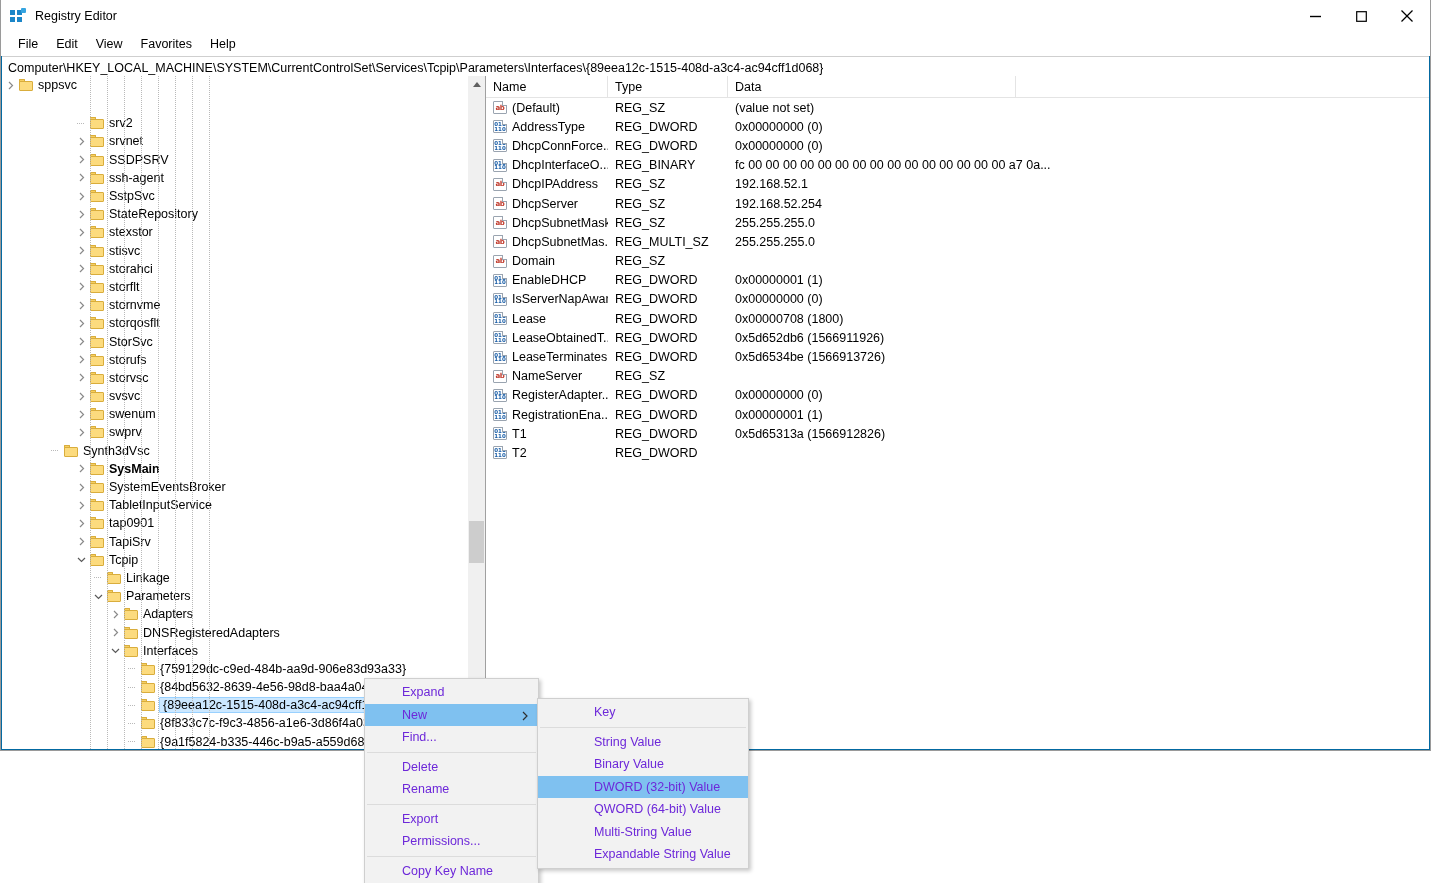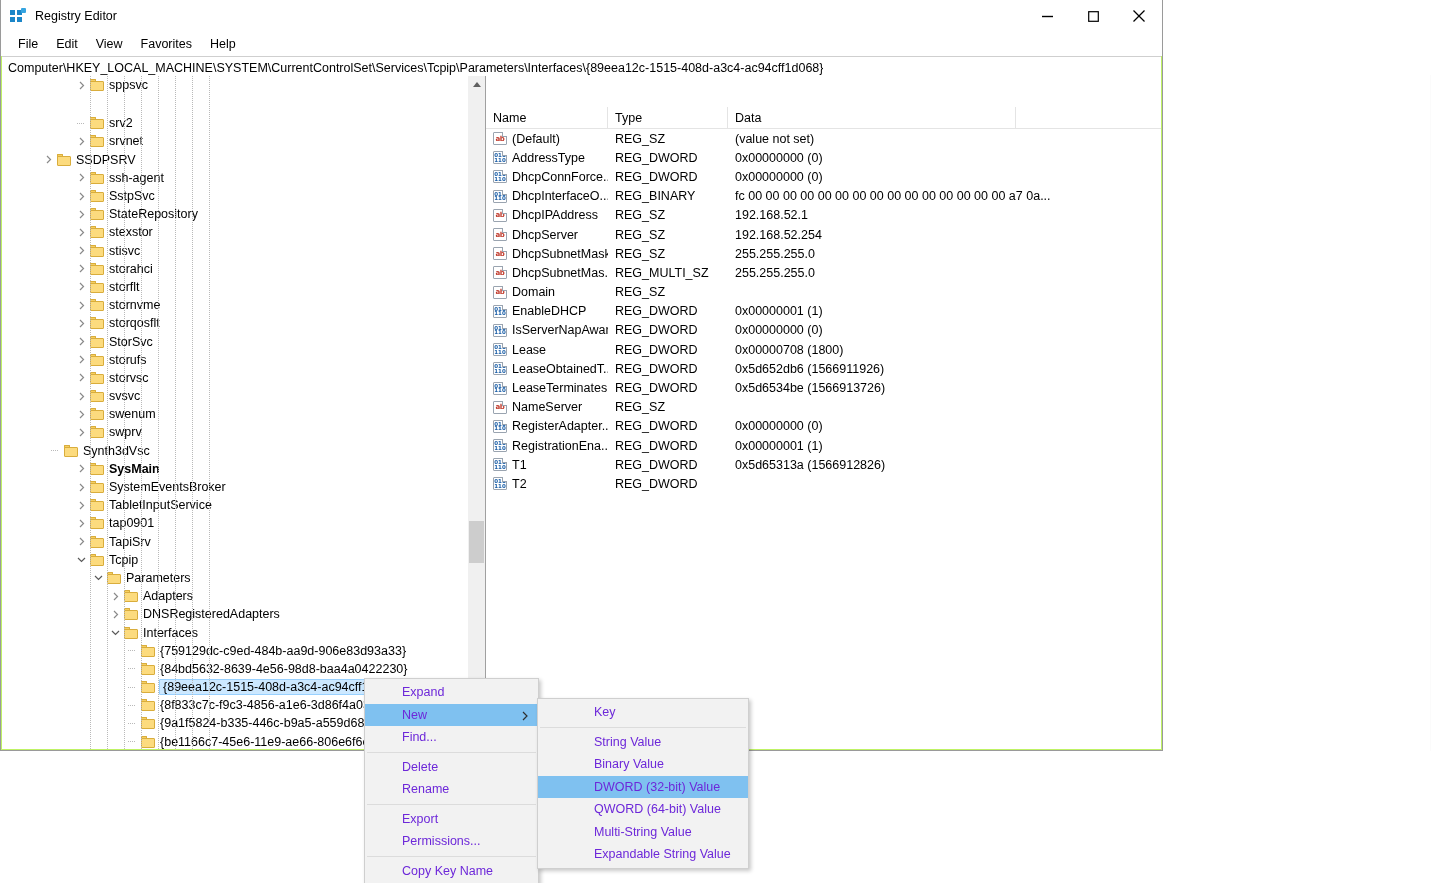--- a/index.html
+++ b/index.html
@@ -16,22 +16,22 @@
   #bg-left-window{
     position:absolute;left:0;top:75px;width:8px;height:676px;
     background:linear-gradient(180deg,#f3f3f3 0%,#fdfdfd 40%,#f1f1f1 100%);
     border-right:1px solid #b4b4b4;
   }
   #bg-right-window{
     position:absolute;left:1430px;top:75px;width:1px;height:676px;background:#fbfbfb;
   }
   
   #regedit-window{
-    position:absolute;left:0;top:0;width:1163px;height:751px;
-    background:#bef264;
+    position:absolute;left:0;top:0;width:1431px;height:751px;
+    background:#0369a1;
     border:1px solid #9a9a9a;
     border-top:none;
     box-sizing:border-box;
   }
   
   #titlebar{
     height:32px;display:flex;align-items:center;
     background:#ffffff;
     position:relative;
     border-bottom:1px solid #ffffff;
@@ -121,21 +121,20 @@
   #tree-vscroll .arrow-up{top:0;}
   #tree-vscroll .arrow-dn{bottom:0;}
   #tree-thumb{
     position:absolute;left:1px;width:15px;background:#cdcdcd;top:445px;height:42px;
   }
   
   #list-pane{flex:1;position:relative;background:#fff;overflow:hidden;}
   #list-header{
     height:21px;display:flex;background:#fff;border-bottom:1px solid #e4e4e4;
     font-size:12.5px;
-    margin-top:31px;
   }
   .col-h{
     display:flex;align-items:center;padding-left:7px;border-right:1px solid #e4e4e4;
     box-sizing:border-box;color:#000;
   }
   .col-name{width:122px;}
   .col-type{width:120px;}
   .col-data{width:288px;}
   .col-rest{flex:1;border-right:none;}
   .list-row{
@@ -221,21 +220,21 @@
     </div>
 
   <div id="addressbar">
     <div id="address-text">Computer\HKEY_LOCAL_MACHINE\SYSTEM\CurrentControlSet\Services\Tcpip\Parameters\Interfaces\{89eea12c-1515-408d-a3c4-ac94cff1d068}</div>
   </div>
 
   <div id="content">
 
     <div id="tree-pane">
       <div id="tree-scroll">
-          <div class="tree-row" style="padding-left: 71px;">
+          <div class="tree-row" style="">
             <span class="twisty">
               <svg width="9" height="9" viewBox="0 0 9 9">
                 <path d="M3 1 L6.5 4.5 L3 8" fill="none" stroke="#8a8a8a" stroke-width="1.2"></path>
               </svg>
             </span>
             <span class="folder">
               <span class="tab"></span>
               <span class="body"></span>
             </span>
             <span class="tree-label">sppsvc</span>
@@ -257,21 +256,21 @@
               <svg width="9" height="9" viewBox="0 0 9 9">
                 <path d="M3 1 L6.5 4.5 L3 8" fill="none" stroke="#8a8a8a" stroke-width="1.2"></path>
               </svg>
             </span>
             <span class="folder">
               <span class="tab"></span>
               <span class="body"></span>
             </span>
             <span class="tree-label">srvnet</span>
           </div>
-          <div class="tree-row" style="padding-left: 38px;">
+          <div class="tree-row" style="padding-left: 71px;">
             <span class="twisty">
               <svg width="9" height="9" viewBox="0 0 9 9">
                 <path d="M3 1 L6.5 4.5 L3 8" fill="none" stroke="#8a8a8a" stroke-width="1.2"></path>
               </svg>
             </span>
             <span class="folder">
               <span class="tab"></span>
               <span class="body"></span>
             </span>
             <span class="tree-label">SSDPSRV</span>
@@ -532,20 +531,32 @@
             <span class="twisty">
               <svg width="9" height="9" viewBox="0 0 9 9">
                 <path d="M1 3 L4.5 6.5 L8 3" fill="none" stroke="#5a5a5a" stroke-width="1.2"></path>
               </svg>
             </span>
             <span class="folder">
               <span class="tab"></span>
               <span class="body"></span>
             </span>
             <span class="tree-label">Tcpip</span>
+          </div>
+          <div class="tree-row" style="padding-left: 88px;">
+            <span class="dotline">
+              <svg width="9" height="9" viewBox="0 0 9 9">
+                <line x1="0" y1="4.5" x2="8" y2="4.5" stroke="#b9b9b9" stroke-width="1" stroke-dasharray="1 1"></line>
+              </svg>
+            </span>
+            <span class="folder">
+              <span class="tab"></span>
+              <span class="body"></span>
+            </span>
+            <span class="tree-label">Linkage</span>
           </div>
           <div class="tree-row" style="padding-left: 88px;">
             <span class="twisty">
               <svg width="9" height="9" viewBox="0 0 9 9">
                 <path d="M1 3 L4.5 6.5 L8 3" fill="none" stroke="#5a5a5a" stroke-width="1.2"></path>
               </svg>
             </span>
             <span class="folder">
               <span class="tab"></span>
               <span class="body"></span>

